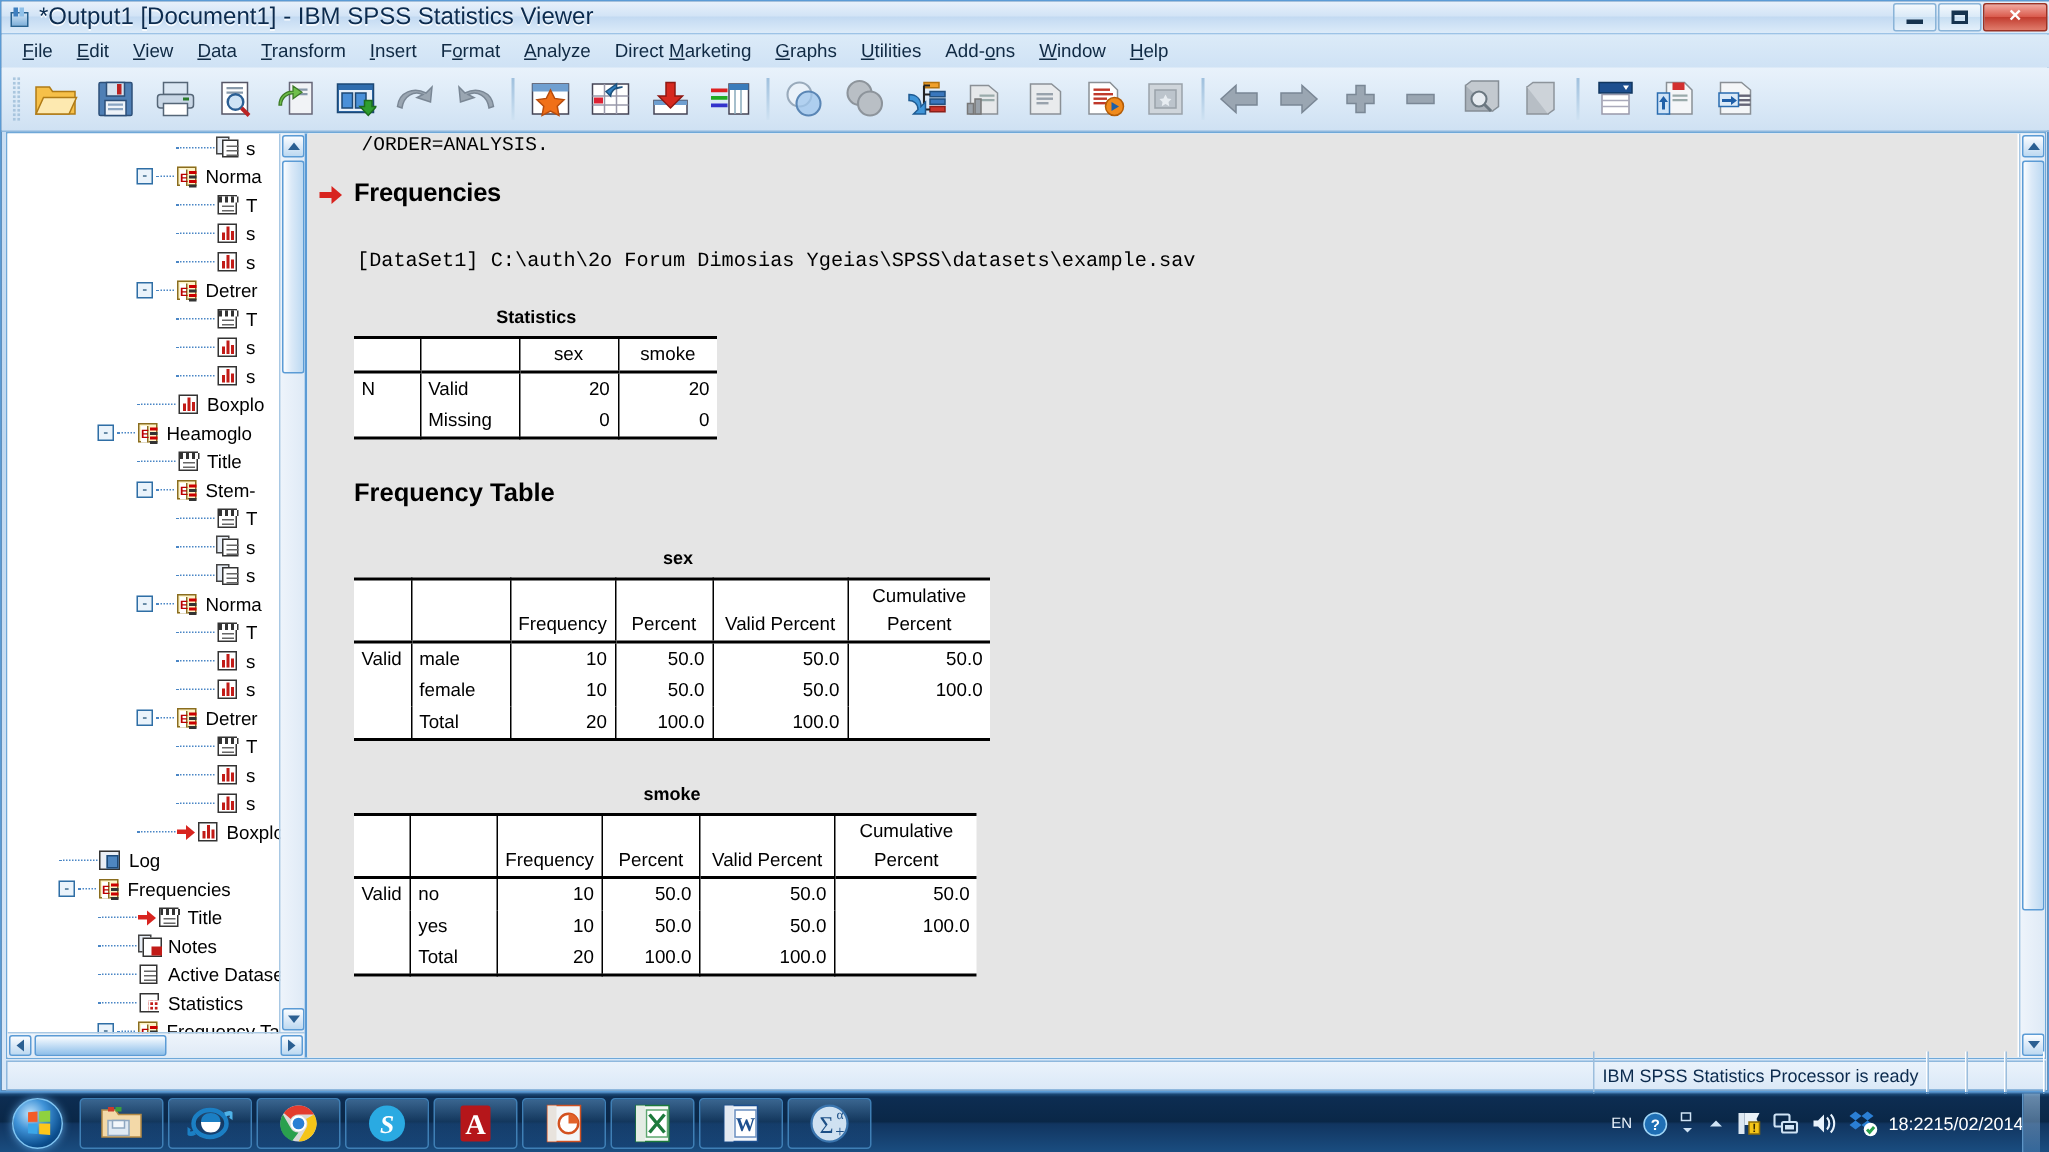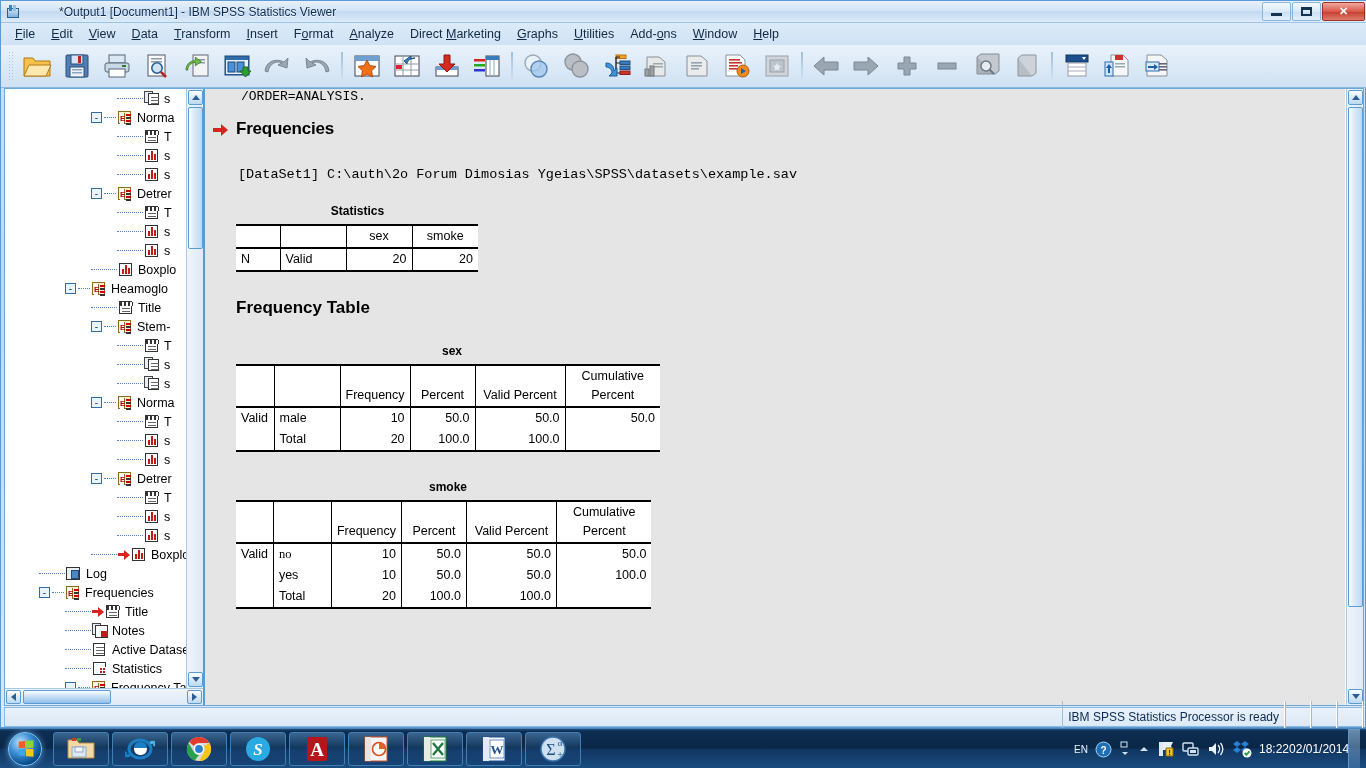--- a/index.html
+++ b/index.html
@@ -28,24 +28,23 @@
   }
   .app-icon {
     width: 16px; height: 16px; margin-left: 4px; margin-right: 5px;
     position: relative; flex: 0 0 auto;
   }
   .app-icon .b1 { position:absolute; left:2px; top:4px; width:12px; height:10px;
     background: linear-gradient(to bottom,#cfe3f5,#7fb0da); border:1px solid #27618f; }
   .app-icon .b2 { position:absolute; left:4px; top:1px; width:3px; height:6px; background:#3f7fbf; }
   .app-icon .b3 { position:absolute; left:8px; top:1px; width:3px; height:6px; background:#8fc0e8; }
   .title-text {
-    font-size: 12px; color: #0c2b4e; font-weight: normal;
+    font-size: 16px; color: #0c2b4e; font-weight: normal;
     text-shadow: 0 1px 0 rgba(255,255,255,.8);
     white-space: nowrap;
-    margin-left: 33px;
   }
   .wbtns { position:absolute; right: 2px; top: 1px; display:flex; gap:1px; }
   .wbtn {
     width: 29px; height: 19px;
     border: 1px solid #8ab4d8; border-radius: 2px;
     background: linear-gradient(to bottom, #f4f9fd, #d9e9f7 50%, #c7def2 51%, #e4f0fb);
     display:flex; align-items:center; justify-content:center;
     color:#16334f; font-size: 11px; line-height:1;
   }
   .wbtn.close {
@@ -946,20 +945,26 @@
                   <th class="no-r" style="width: 66px;">smoke</th>
                 </tr>
               </thead>
               <tbody>
                 <tr>
                   <td class="lbl no-l">N</td>
                   <td class="lbl" style="border-left: none;">Valid</td>
                   <td class="num">20</td>
                   <td class="num no-r">20</td>
                 </tr>
+                <tr>
+                  <td class="lbl no-l"></td>
+                  <td class="lbl" style="border-left: none;">Missing</td>
+                  <td class="num">0</td>
+                  <td class="num no-r">0</td>
+                </tr>
               </tbody>
             </table>
         </div>
 
         <div class="h-title2">Frequency Table</div>
 
         <div class="tbl-block" style="margin-top:26px;">
           <div class="tbl-caption" style="width:432px;">sex</div>
           <table class="spss freq" id="sex-table">
               <thead>
@@ -976,20 +981,28 @@
                 <tr>
                   <td class="lbl no-l">Valid</td>
                   <td class="lbl" style="border-left: none;">male</td>
                   <td class="num">10</td>
                   <td class="num">50.0</td>
                   <td class="num">50.0</td>
                   <td class="num no-r">50.0</td>
                 </tr>
                 <tr>
                   <td class="lbl no-l"></td>
+                  <td class="lbl" style="border-left: none;">female</td>
+                  <td class="num">10</td>
+                  <td class="num">50.0</td>
+                  <td class="num">50.0</td>
+                  <td class="num no-r">100.0</td>
+                </tr>
+                <tr>
+                  <td class="lbl no-l"></td>
                   <td class="lbl" style="border-left: none;">Total</td>
                   <td class="num">20</td>
                   <td class="num">100.0</td>
                   <td class="num">100.0</td>
                   <td class="num no-r"></td>
                 </tr>
               </tbody>
             </table>
         </div>
 
@@ -1002,21 +1015,21 @@
                   <th style="width: 58px; height: 40px; vertical-align: middle; border-left: none;"></th>
                   <th style="width: 70px; height: 40px; vertical-align: bottom;">Frequency</th>
                   <th style="width: 65px; height: 40px; vertical-align: bottom;">Percent</th>
                   <th style="width: 90px; height: 40px; vertical-align: bottom;">Valid Percent</th>
                   <th class="no-r" style="width: 95px; height: 40px; vertical-align: middle;">Cumulative Percent</th>
                 </tr>
               </thead>
               <tbody>
                 <tr>
                   <td class="lbl no-l">Valid</td>
-                  <td class="lbl" style="border-left: none; font-family: Liberation Serif, serif;">no</td>
+                  <td class="lbl" style="border-left: none;">no</td>
                   <td class="num">10</td>
                   <td class="num">50.0</td>
                   <td class="num">50.0</td>
                   <td class="num no-r">50.0</td>
                 </tr>
                 <tr>
                   <td class="lbl no-l"></td>
                   <td class="lbl" style="border-left: none; margin-left: 36px;">yes</td>
                   <td class="num">10</td>
                   <td class="num">50.0</td>
@@ -1188,17 +1201,17 @@
     </span>
     <span>
       <svg width="20" height="18" viewBox="0 0 20 18">
         <path d="M5 1L1 4l4 3 4-3zM13 1L9 4l4 3 4-3zM1 10l4-3 4 3-4 3zM13 7l4 3-4 3-4-3z" fill="#2b7fd4"></path>
         <circle cx="15" cy="13" r="4.5" fill="#fff"></circle>
         <path d="M12.7 13l1.7 1.8 3-3.4" fill="none" stroke="#2aa04e" stroke-width="2"></path>
       </svg>
     </span>
     <div class="clock">
       <span>18:22</span>
-      <span>02/01/2014</span>
+      <span>15/02/2014</span>
     </div>
     <div class="showdesk"></div>
   </div>
 </div>
 
 </body></html>

